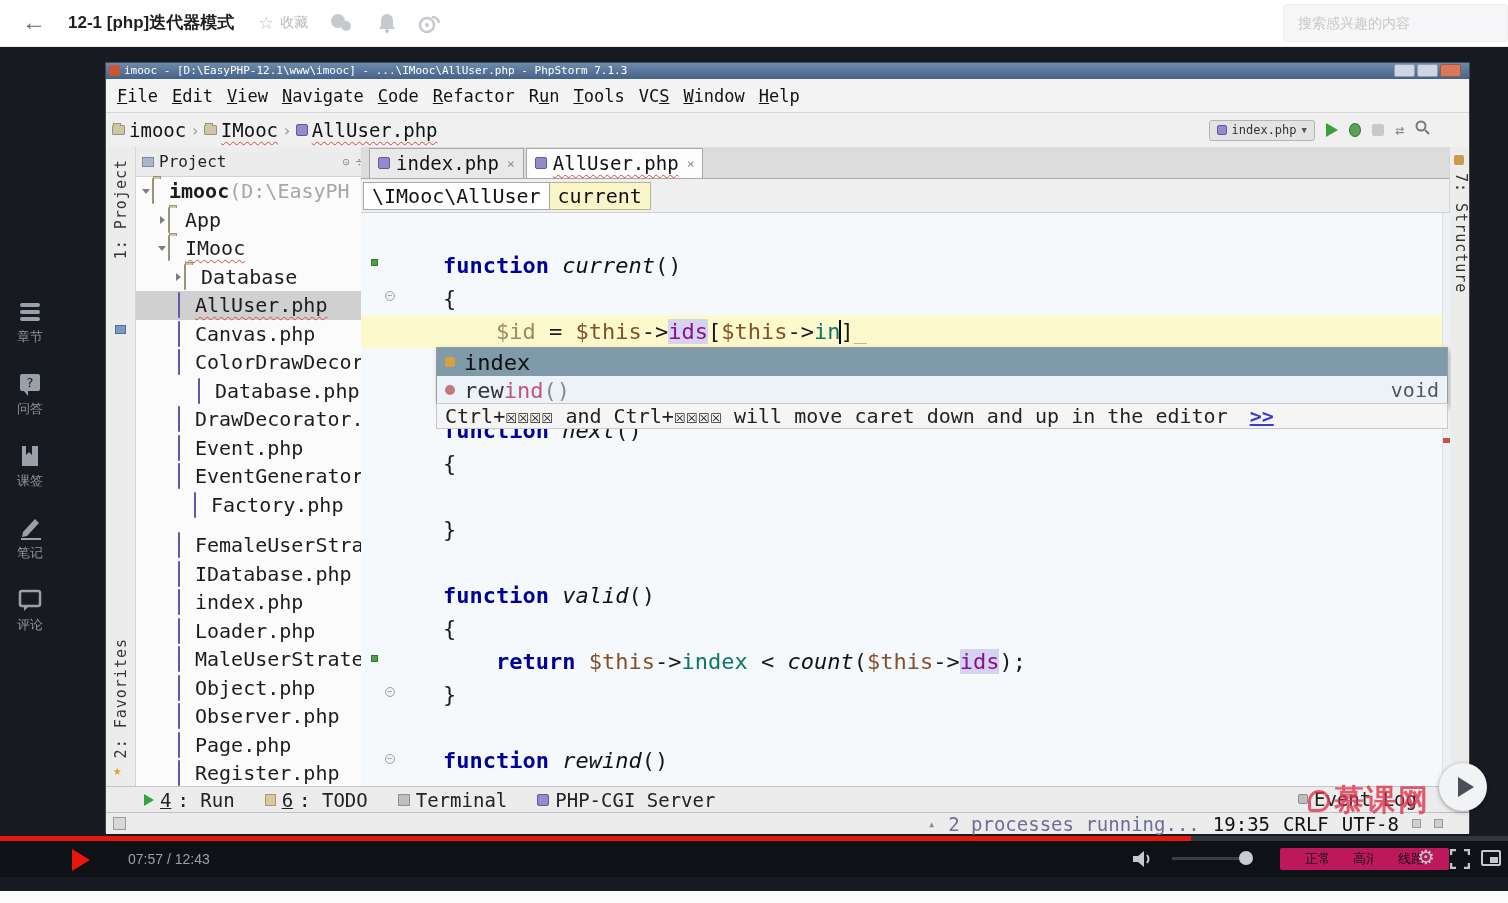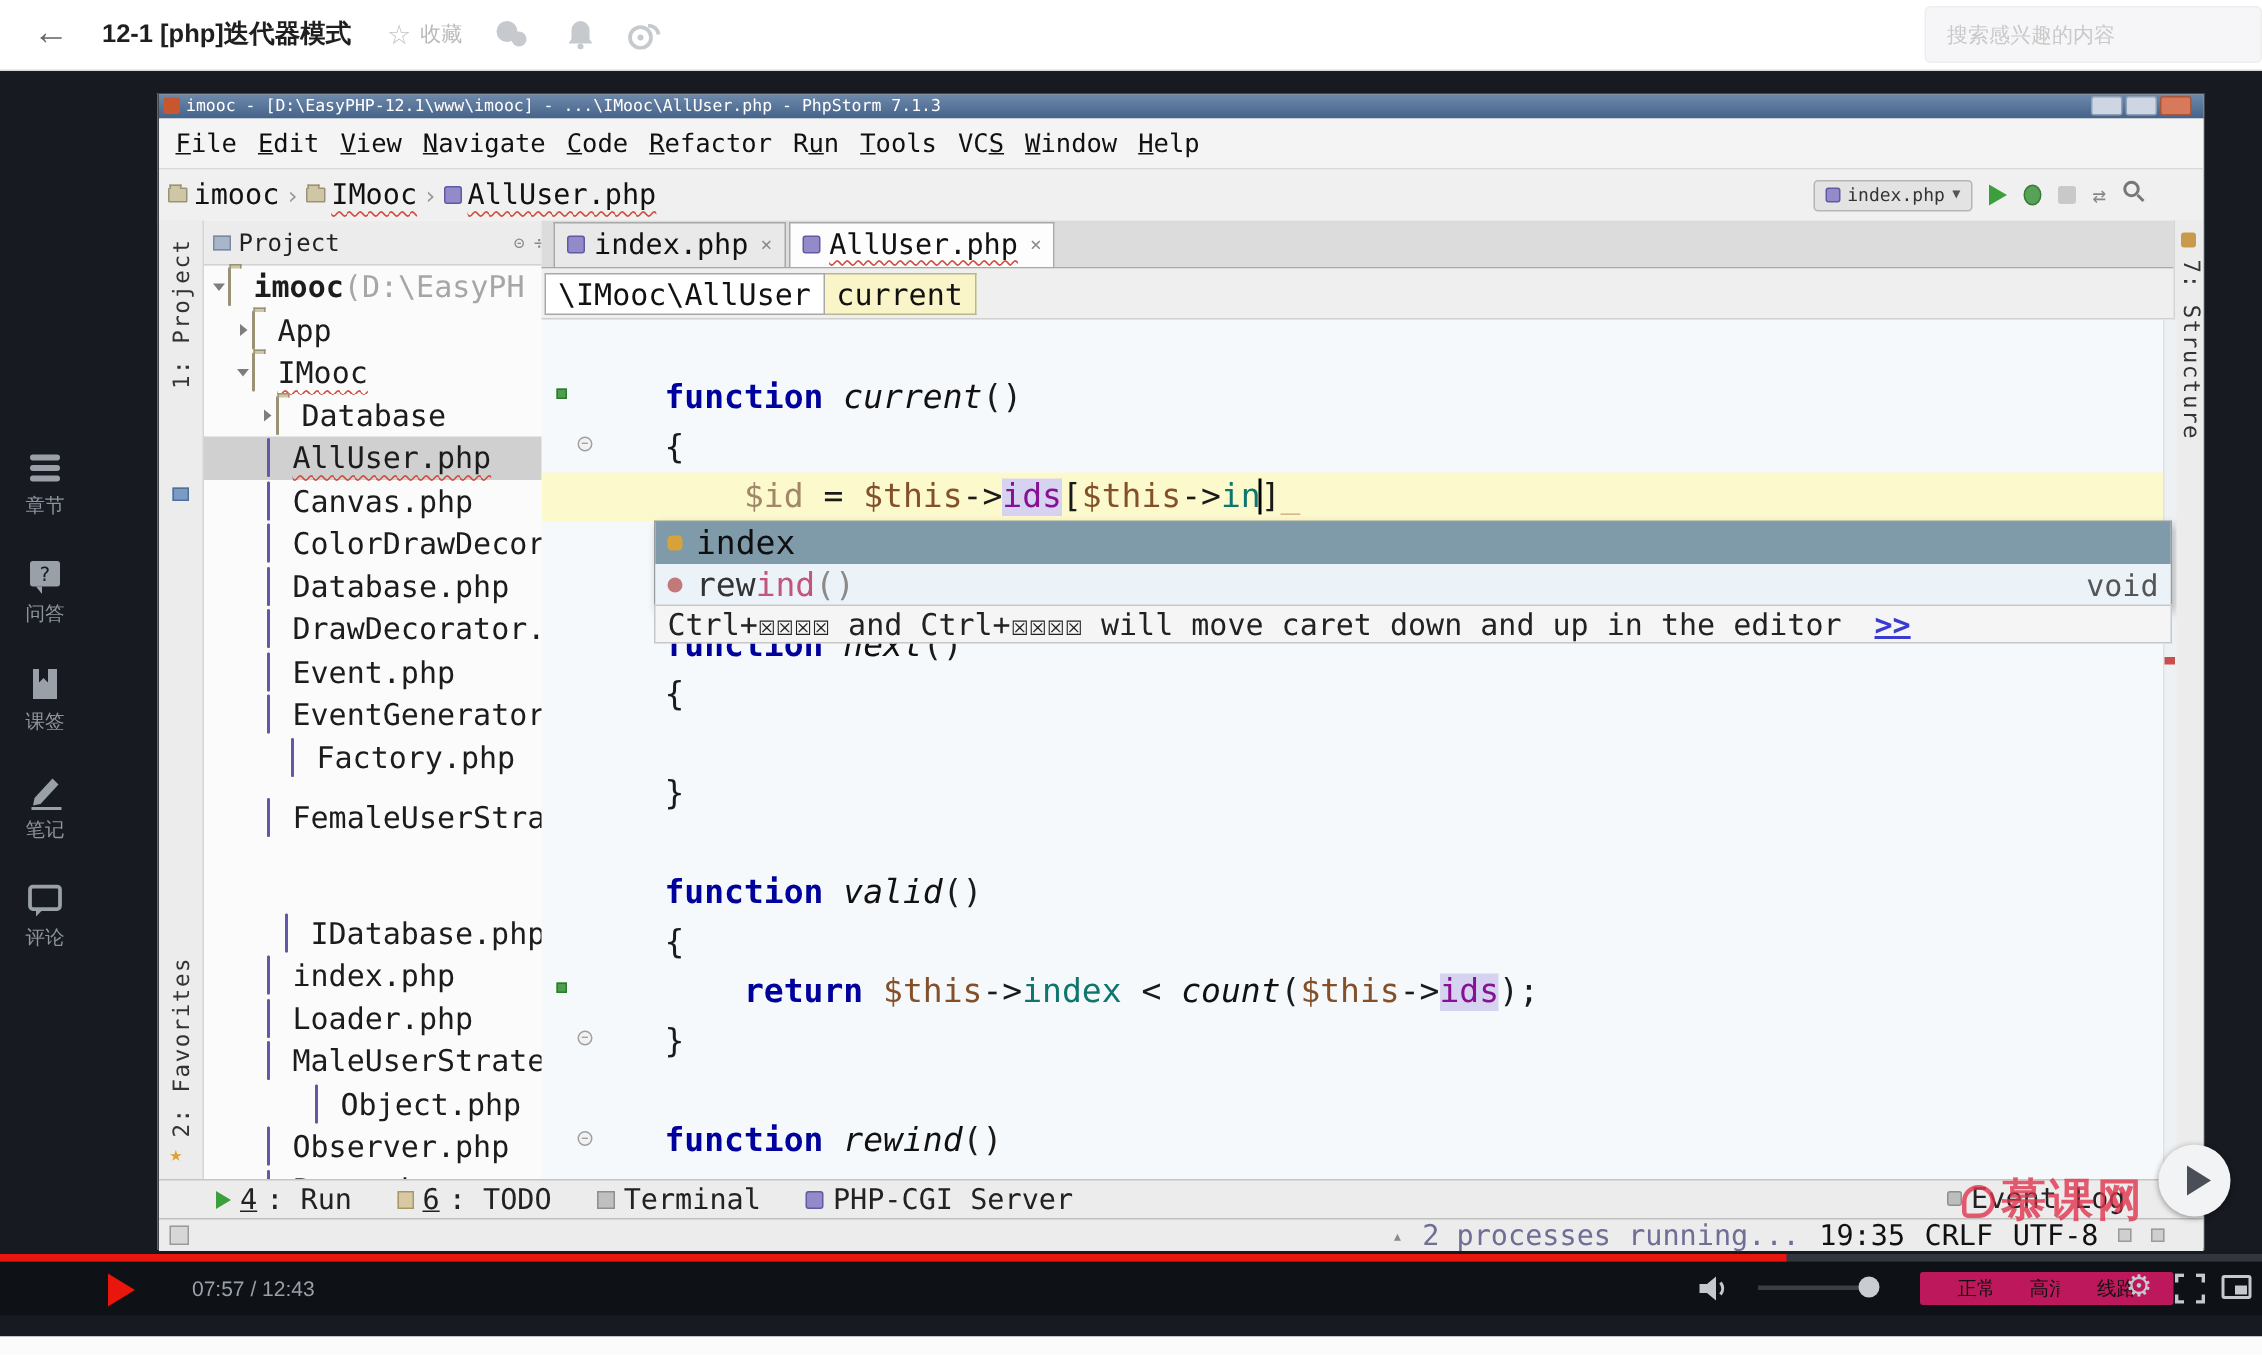--- a/index.html
+++ b/index.html
@@ -340,21 +340,21 @@
               <div class="trow" style="padding-left: 36px;">
                 <span class="texp" style="flex: 0 0 6px;"></span>
                 <span class="ticon"><span class="phpico"></span></span>
                 <span>Canvas.php</span>
               </div>
               <div class="trow" style="padding-left: 36px;">
                 <span class="texp" style="flex: 0 0 6px;"></span>
                 <span class="ticon"><span class="phpico"></span></span>
                 <span>ColorDrawDecor</span>
               </div>
-              <div class="trow" style="padding-left: 36px;">
+              <div class="trow" style="padding-left: 36px; margin-left: 20px;">
                 <span class="texp" style="flex: 0 0 6px;"></span>
                 <span class="ticon"><span class="phpico"></span></span>
                 <span>Database.php</span>
               </div>
               <div class="trow" style="padding-left: 36px;">
                 <span class="texp" style="flex: 0 0 6px;"></span>
                 <span class="ticon"><span class="phpico"></span></span>
                 <span>DrawDecorator.</span>
               </div>
               <div class="trow" style="padding-left: 36px;">
@@ -370,41 +370,41 @@
               <div class="trow" style="padding-left: 52px;">
                 <span class="texp" style="flex: 0 0 6px;"></span>
                 <span class="ticon"><span class="phpico"></span></span>
                 <span>Factory.php</span>
               </div>
               <div class="trow" style="padding-left: 36px; margin-top: 12px;">
                 <span class="texp" style="flex: 0 0 6px;"></span>
                 <span class="ticon"><span class="phpico"></span></span>
                 <span>FemaleUserStra</span>
               </div>
-              <div class="trow" style="padding-left: 48px; margin-top: 48px;">
+              <div class="trow" style="padding-left: 36px;">
                 <span class="texp" style="flex: 0 0 6px;"></span>
                 <span class="ticon"><span class="phpico"></span></span>
                 <span>IDatabase.php</span>
               </div>
               <div class="trow" style="padding-left: 36px;">
                 <span class="texp" style="flex: 0 0 6px;"></span>
                 <span class="ticon"><span class="phpico"></span></span>
                 <span>index.php</span>
               </div>
               <div class="trow" style="padding-left: 36px;">
                 <span class="texp" style="flex: 0 0 6px;"></span>
                 <span class="ticon"><span class="phpico"></span></span>
                 <span>Loader.php</span>
               </div>
               <div class="trow" style="padding-left: 36px;">
                 <span class="texp" style="flex: 0 0 6px;"></span>
                 <span class="ticon"><span class="phpico"></span></span>
                 <span>MaleUserStrate</span>
               </div>
-              <div class="trow" style="padding-left: 36px; margin-left: 32px;">
+              <div class="trow" style="padding-left: 36px;">
                 <span class="texp" style="flex: 0 0 6px;"></span>
                 <span class="ticon"><span class="phpico"></span></span>
                 <span>Object.php</span>
               </div>
               <div class="trow" style="padding-left: 36px;">
                 <span class="texp" style="flex: 0 0 6px;"></span>
                 <span class="ticon"><span class="phpico"></span></span>
                 <span>Observer.php</span>
               </div>
               <div class="trow" style="padding-left: 36px;">

